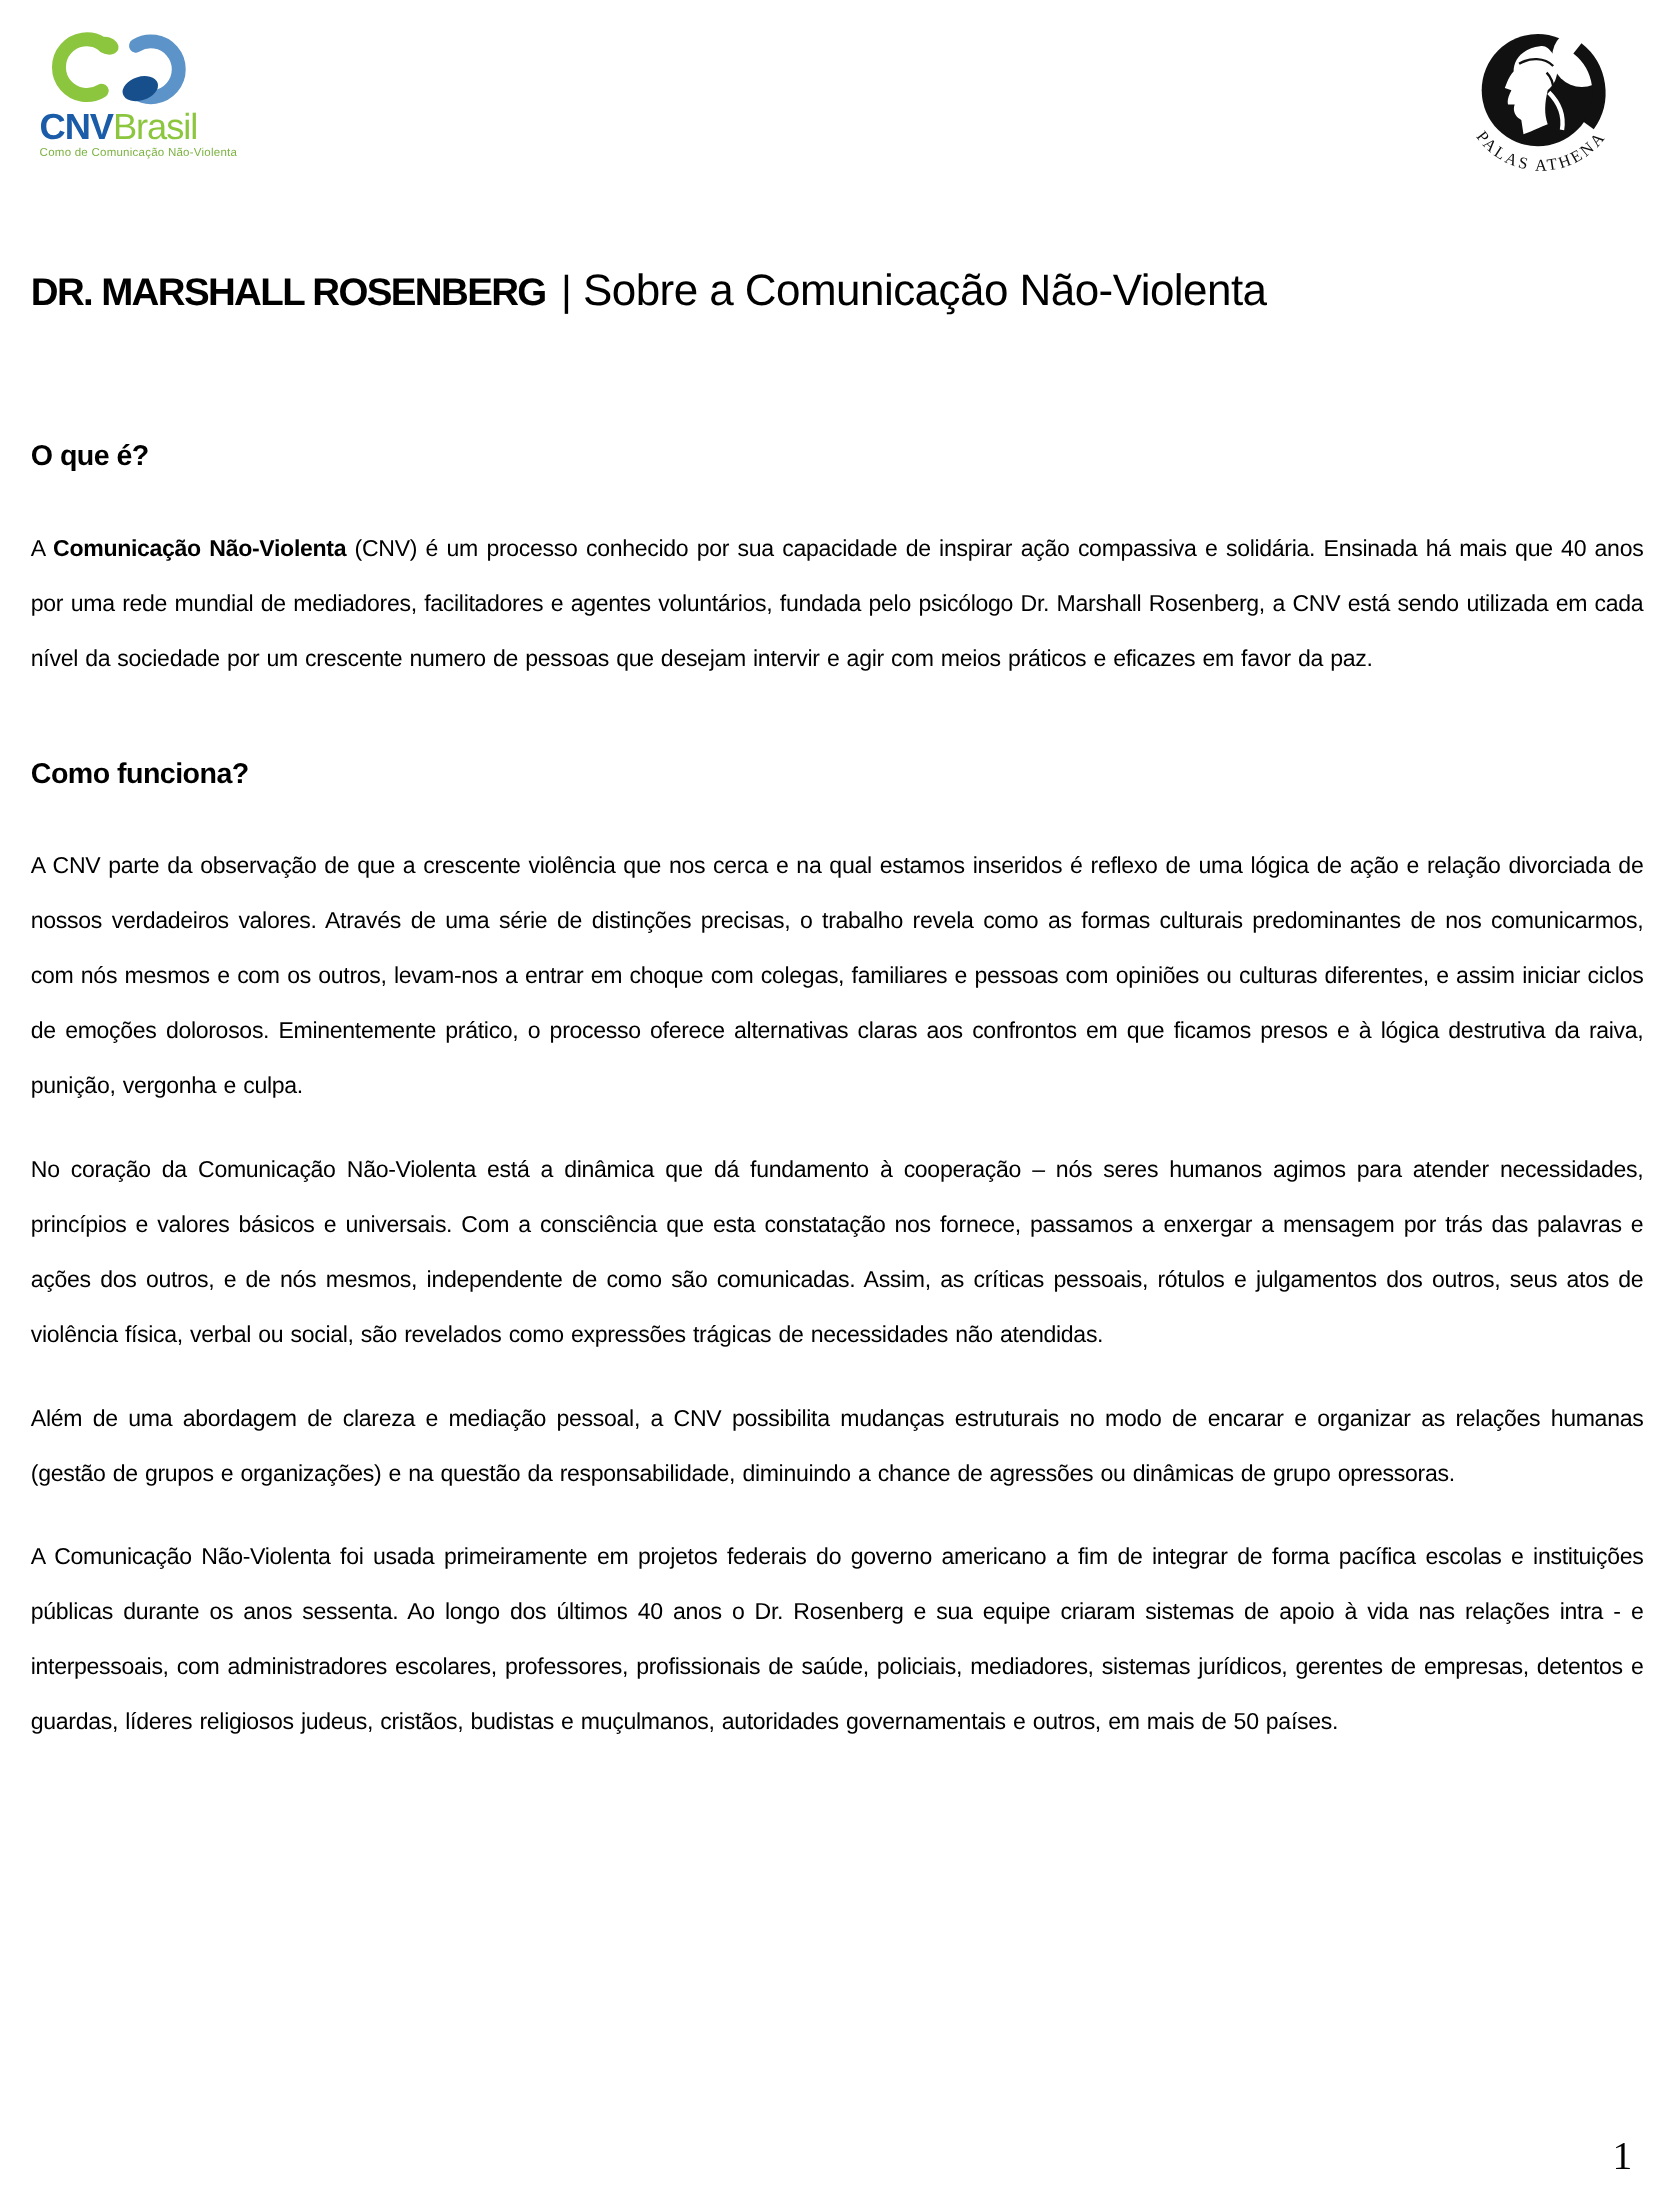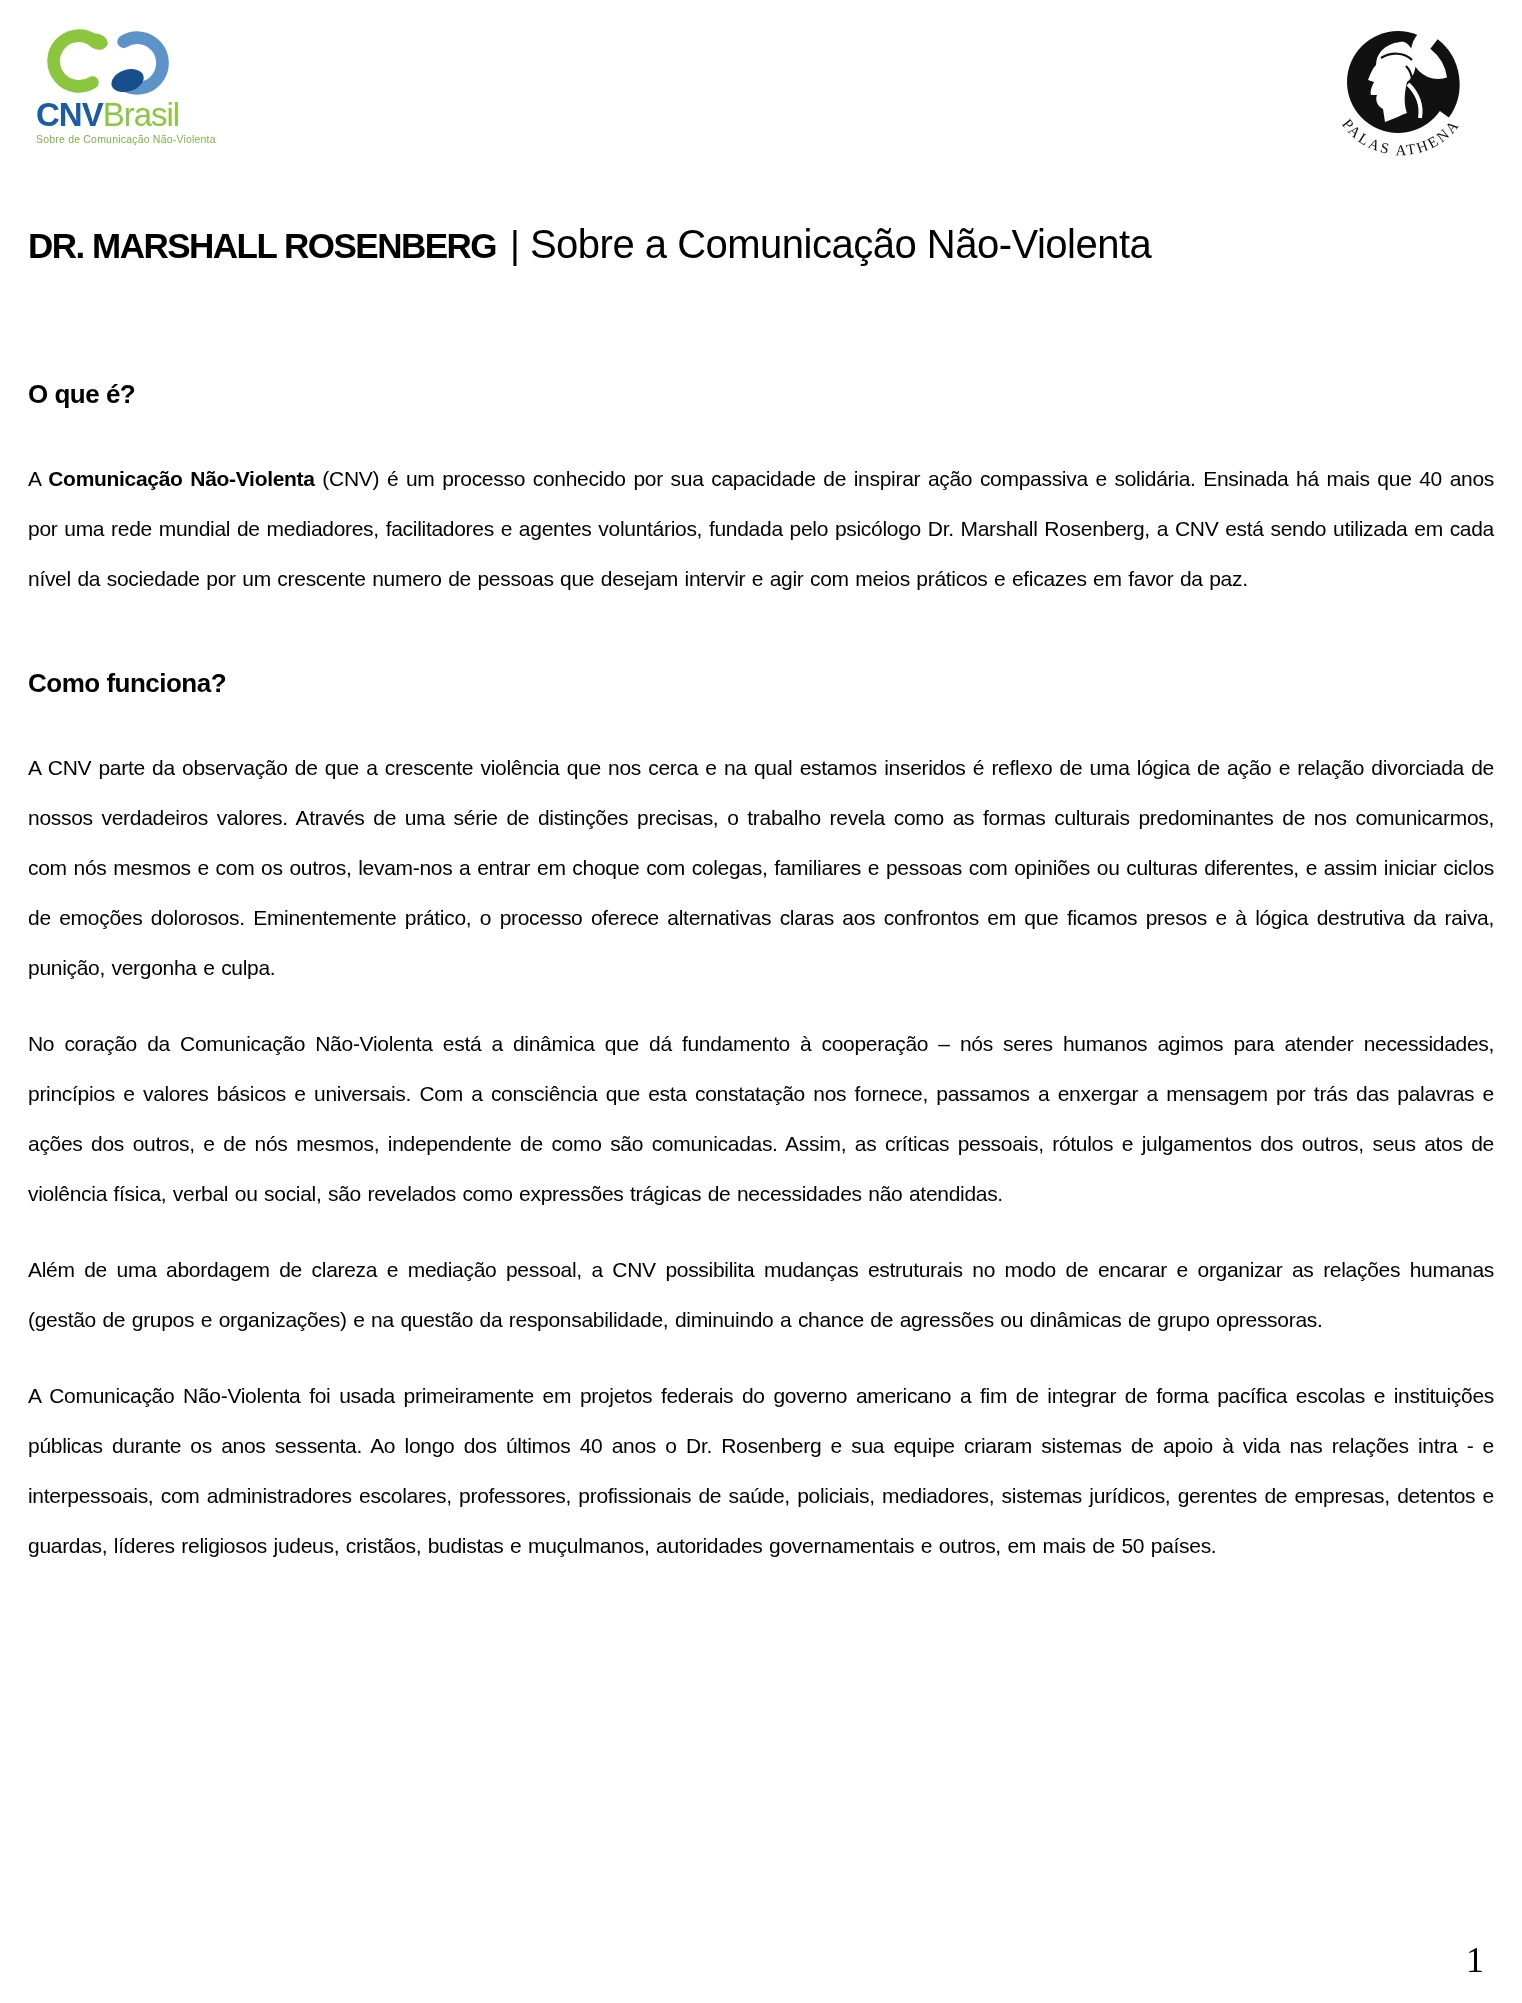--- a/index.html
+++ b/index.html
@@ -56,21 +56,21 @@
   }
   .palas-arc-text {
     font-family: "Liberation Serif", serif;
     font-size: 15px;
     letter-spacing: 2.5px;
     fill: #111111;
   }
 
   
   .doc-title {
-    margin: 60px 0 0 0;
+    margin: 80px 0 0 0;
     font-weight: normal;
     white-space: nowrap;
   }
   .doc-title .author {
     font-weight: bold;
     font-size: 35px;
     letter-spacing: -1.5px;
   }
   .doc-title .sep {
     font-size: 38px;
@@ -146,21 +146,21 @@
 
         <path d="M 52 16 A 26 26 0 1 0 52 60" fill="none" stroke="#8cc63f" stroke-width="13" stroke-linecap="round"></path>
         <ellipse cx="57" cy="18" rx="11" ry="8" transform="rotate(18 57 18)" fill="#8cc63f"></ellipse>
 
         <path d="M 84 18 A 26 26 0 1 1 84 62" fill="none" stroke="#5c93c8" stroke-width="13" stroke-linecap="round"></path>
         <ellipse cx="88" cy="58" rx="17" ry="11" transform="rotate(-18 88 58)" fill="#164f8c"></ellipse>
       </svg>
       <div class="cnv-wordmark">
         <span class="cnv">CNV</span><span class="brasil">Brasil</span>
       </div>
-      <div class="cnv-tagline">Sobre de Comunicação Não-Violenta</div>
+      <div class="cnv-tagline">Como de Comunicação Não-Violenta</div>
     </div>
 
     <div class="palas-logo">
       <svg width="150" height="150" viewBox="0 0 150 150" aria-hidden="true">
 
         <circle cx="72" cy="60" r="51" fill="#111111"></circle>
 
         <circle cx="112" cy="30" r="27" fill="#ffffff"></circle>
 
         <path d="M 108 22 A 51 51 0 0 1 118 92" fill="none" stroke="#111111" stroke-width="12"></path>

